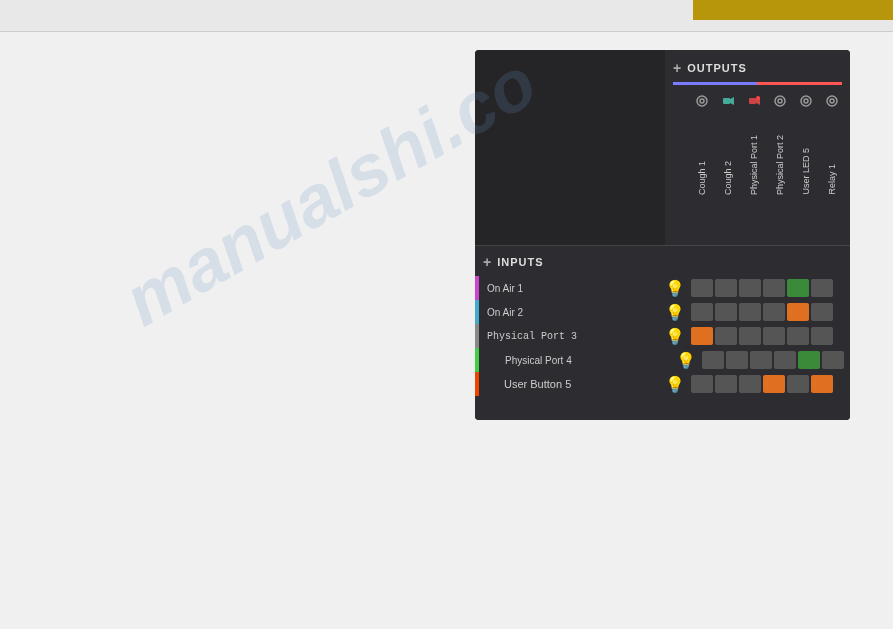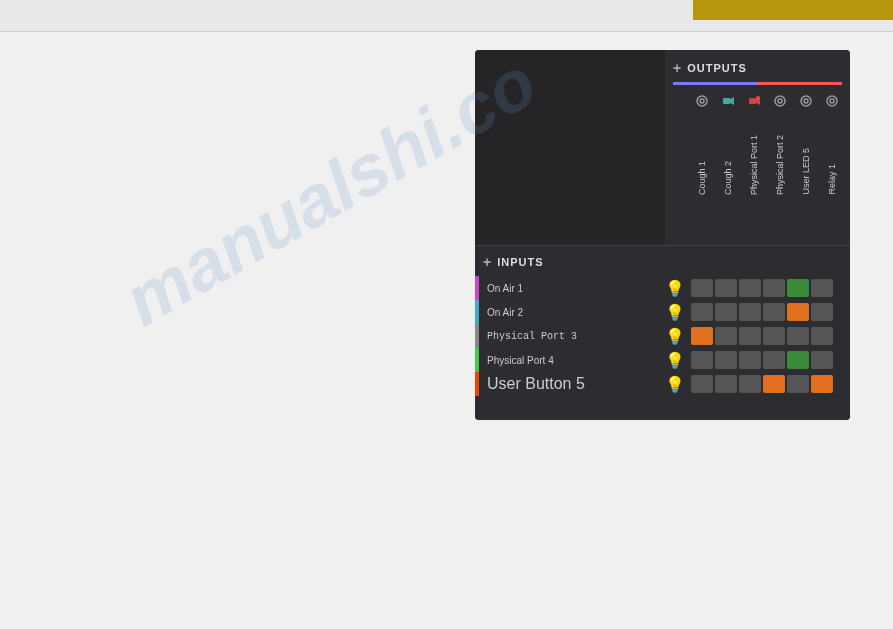--- a/index.html
+++ b/index.html
@@ -234,35 +234,35 @@
         <div style="width:22px;height:18px;border-radius:2px;background:#555;"></div>
         <div style="width:22px;height:18px;border-radius:2px;background:#555;"></div>
         <div style="width:22px;height:18px;border-radius:2px;background:#555;"></div>
         <div style="width:22px;height:18px;border-radius:2px;background:#555;"></div>
         <div style="width:22px;height:18px;border-radius:2px;background:#555;"></div>
       </div>
     </div>
 
     <div style="display:flex;align-items:center;height:24px;">
       <div style="width:4px;height:100%;background:#44cc44;flex-shrink:0;"></div>
-      <div style="flex:1;max-width:186px;padding-left:8px;font-size:10px;color:#ccc;white-space:nowrap;">Physical Port 4</div>
+      <div style="flex:1;max-width:186px;padding-left:8px;font-size:10px;color:#ccc;white-space:nowrap;margin-left:18px;">Physical Port 4</div>
       <div style="width:20px;height:100%;display:flex;align-items:center;justify-content:center;color:#6d6;">💡</div>
       <div style="display:flex;gap:2px;padding:0 6px;align-items:center;">
         <div style="width:22px;height:18px;border-radius:2px;background:#555;"></div>
         <div style="width:22px;height:18px;border-radius:2px;background:#555;"></div>
         <div style="width:22px;height:18px;border-radius:2px;background:#555;"></div>
         <div style="width:22px;height:18px;border-radius:2px;background:#555;"></div>
         <div style="width:22px;height:18px;border-radius:2px;background:#3a8a3a;"></div>
         <div style="width:22px;height:18px;border-radius:2px;background:#555;"></div>
       </div>
     </div>
 
     <div style="display:flex;align-items:center;height:24px;">
       <div style="width:4px;height:100%;background:#ee4400;flex-shrink:0;"></div>
-      <div style="flex:1;max-width:186px;padding-left:8px;font-size:16px;color:#ccc;white-space:nowrap;">User Button 5</div>
+      <div style="flex:1;max-width:186px;padding-left:25px;font-size:11px;color:#ccc;white-space:nowrap;">User Button 5</div>
       <div style="width:20px;height:100%;display:flex;align-items:center;justify-content:center;color:#888;">💡</div>
       <div style="display:flex;gap:2px;padding:0 6px;align-items:center;">
         <div style="width:22px;height:18px;border-radius:2px;background:#555;"></div>
         <div style="width:22px;height:18px;border-radius:2px;background:#555;"></div>
         <div style="width:22px;height:18px;border-radius:2px;background:#555;"></div>
         <div style="width:22px;height:18px;border-radius:2px;background:#e07020;"></div>
         <div style="width:22px;height:18px;border-radius:2px;background:#555;"></div>
         <div style="width:22px;height:18px;border-radius:2px;background:#e07020;"></div>
       </div>
     </div>

